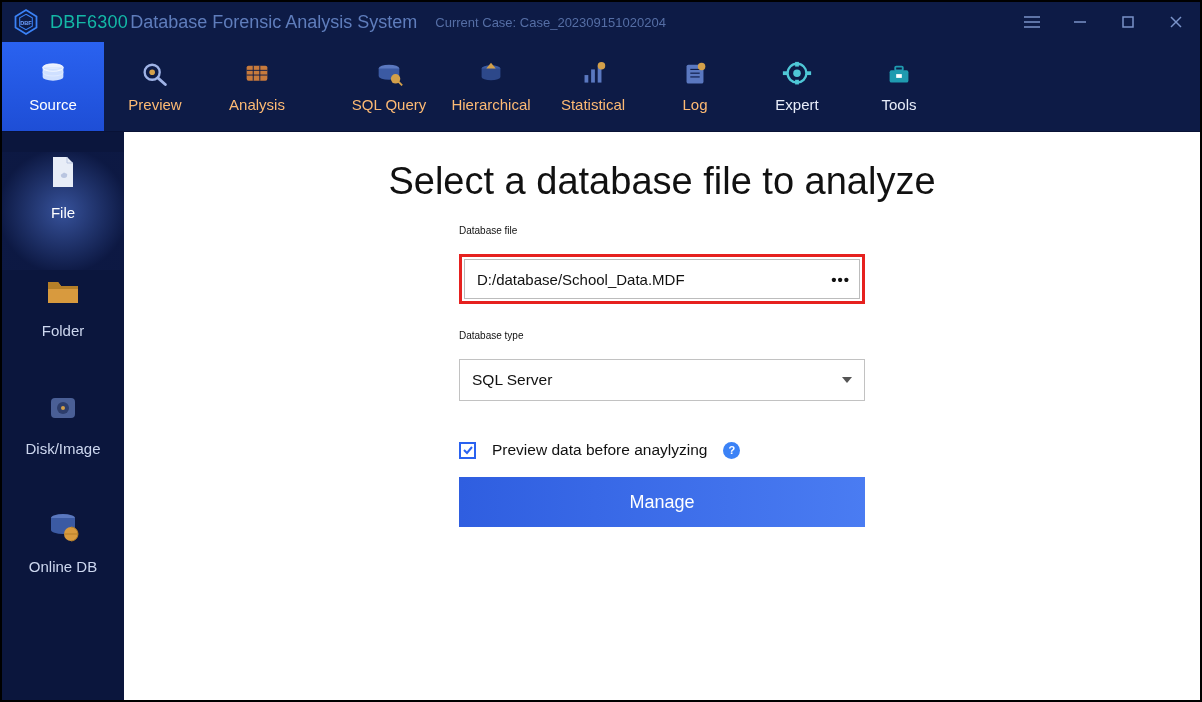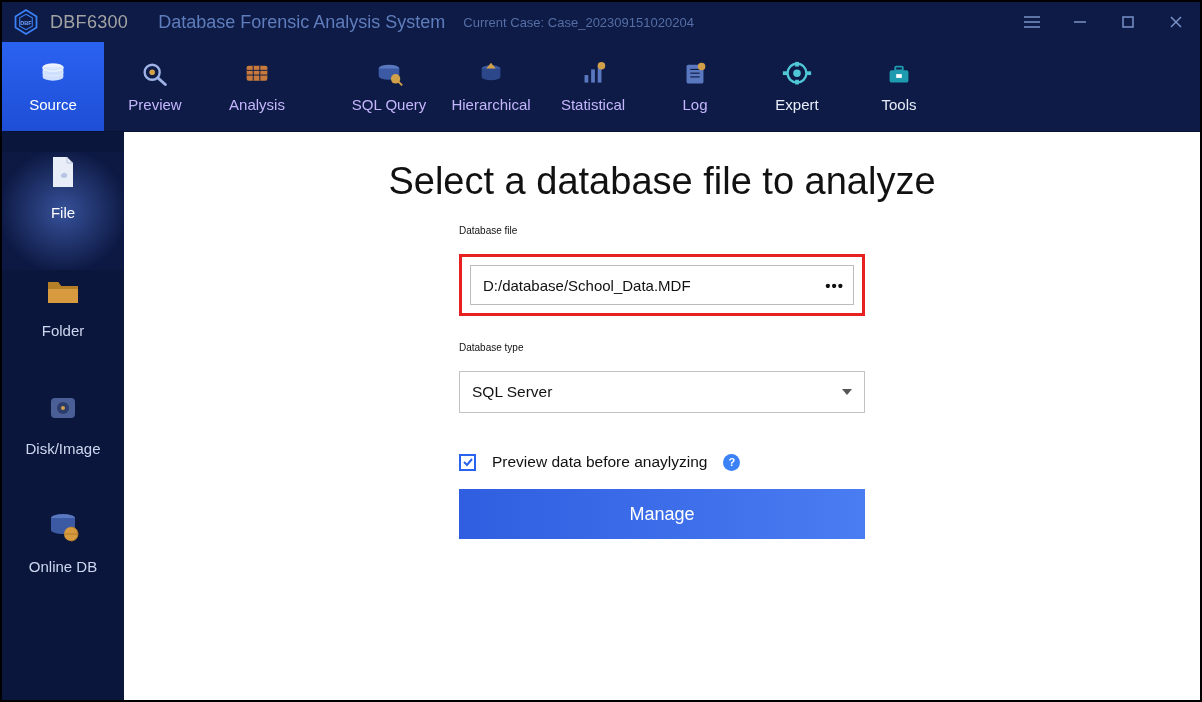--- a/index.html
+++ b/index.html
@@ -26,21 +26,21 @@
     display: flex;
     align-items: center;
     color: #6c87c5;
     padding-left: 10px;
   }
   .logo {
     width: 28px; height: 28px;
     margin-right: 10px;
     flex-shrink: 0;
   }
-  .app-title { font-size: 18px; font-weight: 500; color: #a3a3a3; margin-right: 30px; letter-spacing: 0.3px; }
+  .app-title { font-size: 18px; font-weight: 500; color: #14b8a6; margin-right: 2px; letter-spacing: 0.3px; }
   .app-subtitle { font-size: 18px; color: #5f7dbc; margin-right: 18px; }
   .case-label { font-size: 13px; color: #556ea5; }
   .title-spacer { flex: 1; }
   .title-btn {
     width: 48px; height: 40px;
     display: flex; align-items: center; justify-content: center;
     color: #7a93c9;
     cursor: pointer;
   }
   .title-btn svg { width: 16px; height: 16px; }
@@ -54,21 +54,21 @@
     display: flex;
     border-bottom: 1px solid #091236;
   }
   .tool-item {
     width: 102px;
     display: flex;
     flex-direction: column;
     align-items: center;
     justify-content: center;
     gap: 10px;
-    color: #c4b5fd;
+    color: #fdba74;
     cursor: pointer;
     font-size: 15px;
   }
   .tool-item.active {
     background: linear-gradient(180deg, #2a62f0, #1e4ed6);
     color: #fff;
   }
   .tool-item.white-label { color: #e8edf9; }
   .tool-icon { width: 32px; height: 26px; display:flex; align-items:center; justify-content:center; }
 
@@ -124,21 +124,21 @@
     color: #444;
     text-align: center;
     margin-bottom: 80px;
     line-height: 1.5;
     max-width: 640px;
   }
   .form-area { width: 406px; }
   .field-label { font-size: 10px; color: #111; margin-bottom: 18px; }
   .input-wrap {
     border: 3px solid #e6211f;
-    padding: 8px;
+    padding: 2px;
     margin-bottom: 26px;
   }
   .text-input {
     width: 100%;
     height: 40px;
     border: 1px solid #bcbcbc;
     padding: 0 40px 0 12px;
     font-size: 15px;
     color: #111;
     outline: none;

